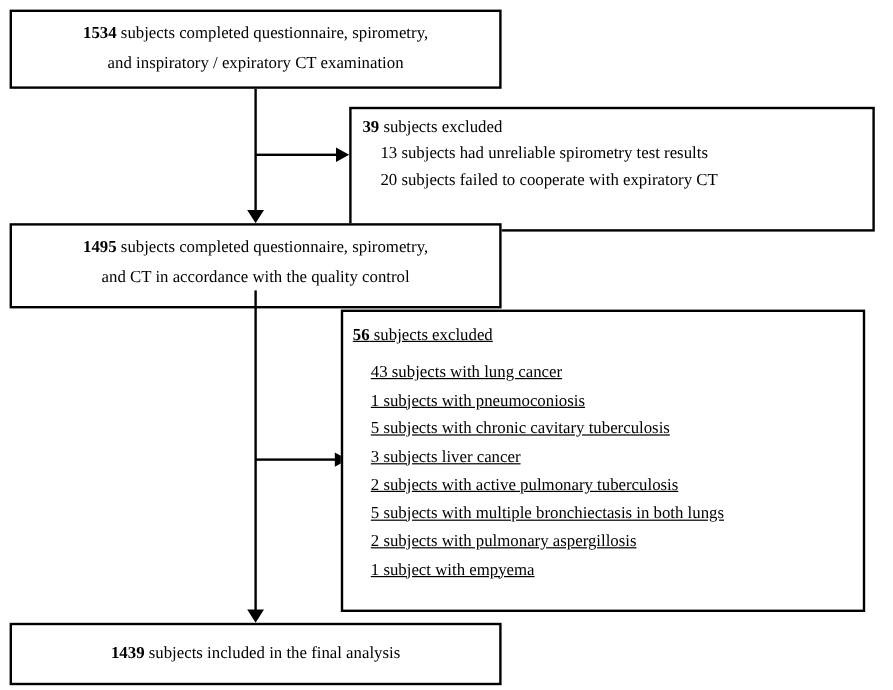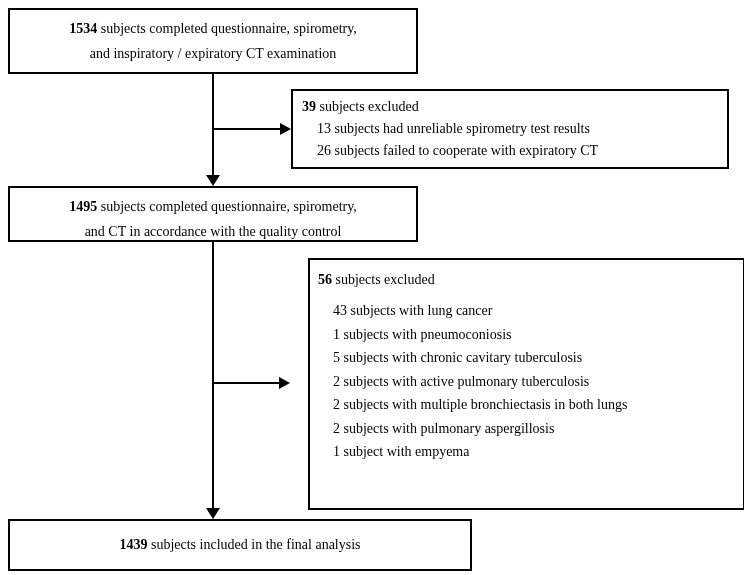--- a/index.html
+++ b/index.html
@@ -23,27 +23,27 @@
     background: #ffffff;
     font-size: 14px;
     white-space: nowrap;
   }
   .box.centered {
     text-align: center;
     padding-top: 6px;
     line-height: 25px;
   }
   .box-initial   { left: 8px;   top: 8px;   width: 410px; height: 66px; }
-  .box-quality   { left: 8px;   top: 186px; width: 410px; height: 56px; padding-top: 4px; }
-  .box-final     { left: 8px;   top: 519px; width: 464px; height: 52px;
+  .box-quality   { left: 8px;   top: 186px; width: 410px; height: 71px; padding-top: 4px; }
+  .box-final     { left: 8px;   top: 519px; width: 410px; height: 52px;
                    display: flex; align-items: center; justify-content: center; }
-  .box-exclusion1 { left: 291px; top: 89px;  width: 438px; height: 80px;
+  .box-exclusion1 { left: 291px; top: 89px;  width: 438px; height: 104px;
                     padding: 5px 8px 0 9px; line-height: 22px; }
-  .box-exclusion2 { left: 308px; top: 258px; width: 437px; height: 252px;
-                    padding: 8px 8px 0 8px; }
+  .box-exclusion2 { left: 284px; top: 258px; width: 437px; height: 252px;
+                    padding: 8px 8px 0 8px; text-decoration: underline; }
   .box-exclusion2 .excl-title { line-height: 24px; margin-bottom: 7px; }
   .box-exclusion2 .excl-item  { line-height: 23.5px; }
   .excl-item { padding-left: 15px; }
   b { font-weight: bold; }
 
   .vline {
     position: absolute;
     width: 2px;
     background: #000000;
   }
@@ -86,40 +86,41 @@
   </div>
 
   <div class="vline vline-1"></div>
   <div class="arrow-down ah-down-1"></div>
   <div class="hline hline-1"></div>
   <div class="arrow-right ah-right-1"></div>
 
   <div class="box box-exclusion1">
     <div class="excl-title"><b>39</b><span> subjects excluded</span></div>
     <div class="excl-item">13 subjects had unreliable spirometry test results</div>
-    <div class="excl-item">26 subjects failed to cooperate with expiratory CT</div>
+    <div class="excl-item">20 subjects failed to cooperate with expiratory CT</div>
   </div>
 
   <div class="box centered box-quality">
     <div><b>1495</b><span> subjects completed questionnaire, spirometry,</span></div>
     <div>and CT in accordance with the quality control</div>
   </div>
 
   <div class="vline vline-2"></div>
   <div class="arrow-down ah-down-2"></div>
   <div class="hline hline-2"></div>
   <div class="arrow-right ah-right-2"></div>
 
   <div class="box box-exclusion2">
     <div class="excl-title"><b>56</b><span> subjects excluded</span></div>
     <div class="excl-item">43 subjects with lung cancer</div>
     <div class="excl-item">1 subjects with pneumoconiosis</div>
     <div class="excl-item">5 subjects with chronic cavitary tuberculosis</div>
+    <div class="excl-item">3 subjects liver cancer</div>
     <div class="excl-item">2 subjects with active pulmonary tuberculosis</div>
-    <div class="excl-item">2 subjects with multiple bronchiectasis in both lungs</div>
+    <div class="excl-item">5 subjects with multiple bronchiectasis in both lungs</div>
     <div class="excl-item">2 subjects with pulmonary aspergillosis</div>
     <div class="excl-item">1 subject with empyema</div>
   </div>
 
   <div class="box box-final">
     <div><b>1439</b><span> subjects included in the final analysis</span></div>
   </div>
 
 </div>
 

